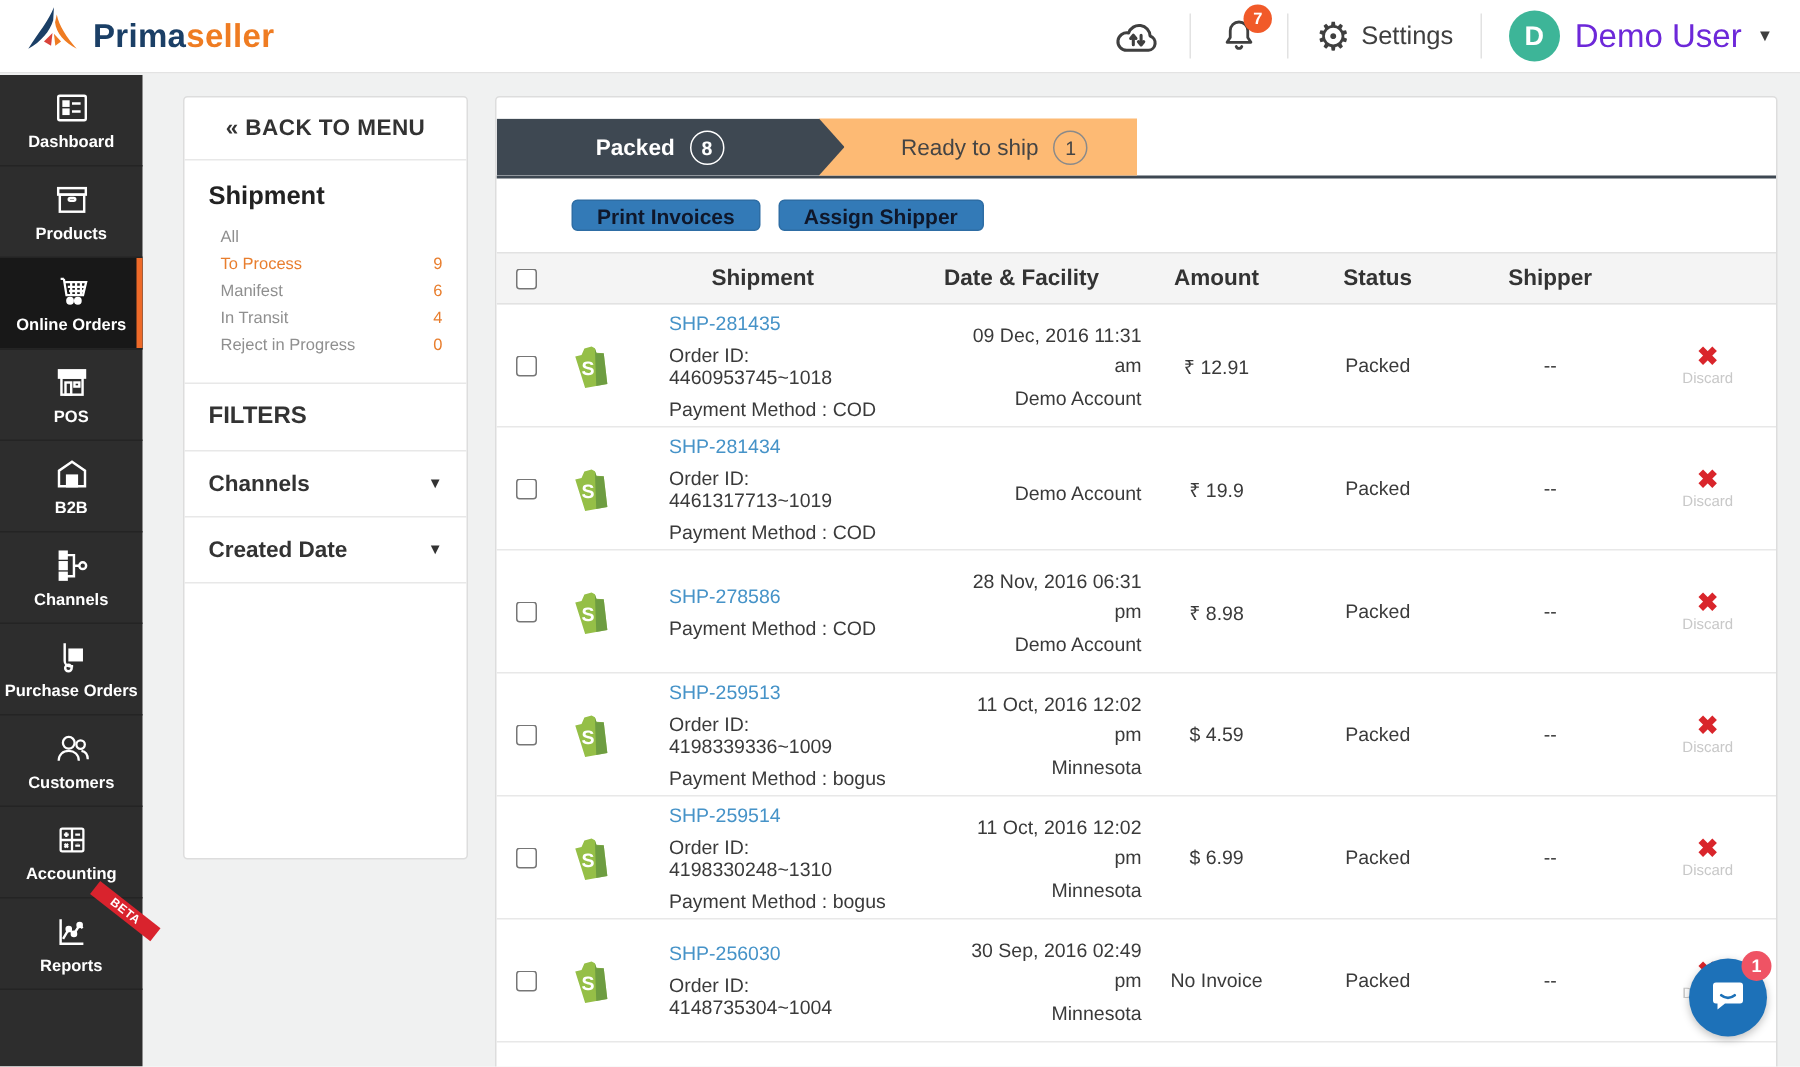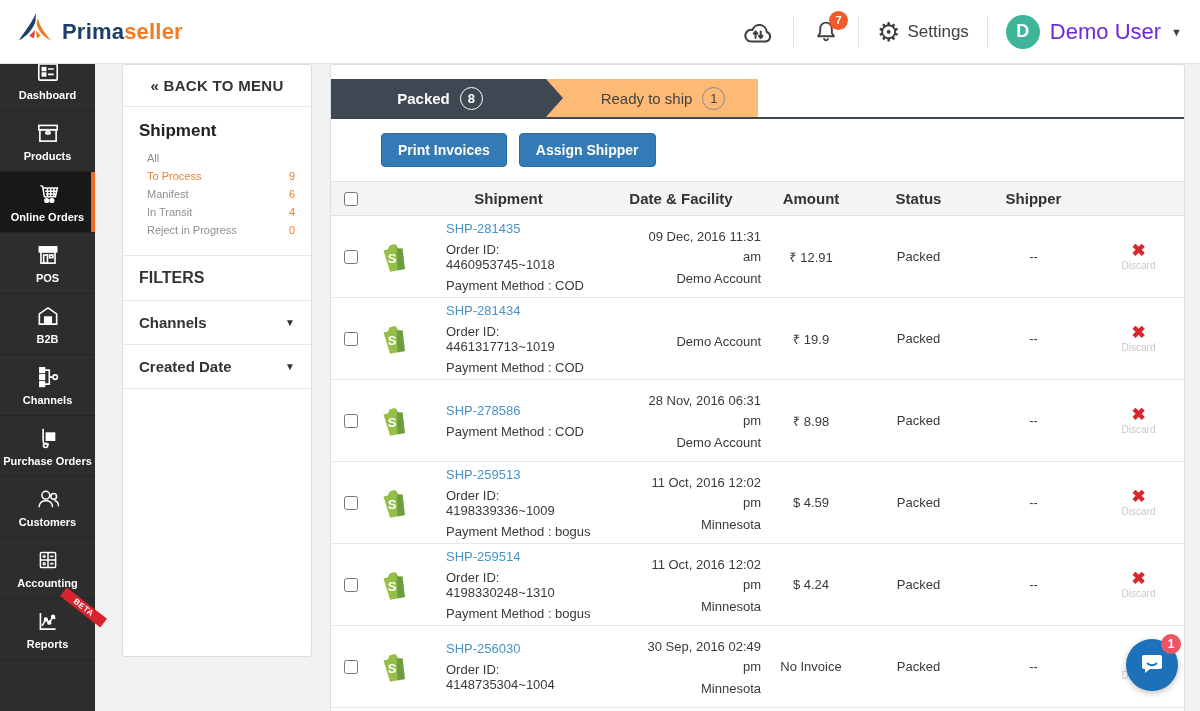--- a/index.html
+++ b/index.html
@@ -1,20 +1,20 @@
 <!DOCTYPE html>
 <html><head>
 <meta charset="utf-8">
 <style>
   * { margin:0; padding:0; box-sizing:border-box; }
   html,body { width:1200px; height:711px; overflow:hidden; background:#f0f1f1;
               font-family:"Liberation Sans", sans-serif; color:#3a3a3a; position:relative; }
 
   
-  .topbar { position:absolute; top:0; left:0; width:1200px; height:64px; background:#fff;
+  .topbar { position:absolute; top:0; left:0; width:1200px; height:49px; background:#fff;
             border-bottom:1px solid #e3e3e3; display:flex; align-items:center;
             justify-content:space-between; padding:0 18px 0 16px; z-index:30; }
   .brand { display:flex; align-items:center; gap:8px; }
   .brand-text { font-size:22px; font-weight:bold; letter-spacing:.2px; }
   .brand-text .p1 { color:#1b3f66; }
   .brand-text .p2 { color:#ef7c22; }
   .topbar-right { display:flex; align-items:center; gap:18px; }
   .tb-divider { width:1px; height:30px; background:#e2e2e2; }
   .icon-btn { position:relative; display:flex; align-items:center; justify-content:center;
               cursor:pointer; }
@@ -38,21 +38,21 @@
   .side-item.active { background:#181818; }
   .side-item.active::after { content:""; position:absolute; right:0; top:0; bottom:0;
                              width:4px; background:#ee6a29; }
   .side-label { font-size:11px; font-weight:bold; white-space:nowrap; }
   .side-icon svg { display:block; }
   .beta-ribbon { position:absolute; top:3px; right:-14px; background:#d9232d; color:#fff;
                  font-size:8px; font-weight:bold; padding:1px 14px; transform:rotate(38deg);
                  letter-spacing:.5px; }
 
   
-  .menu-card { position:absolute; left:122px; top:64px; width:190px; height:593px;
+  .menu-card { position:absolute; left:122px; top:64px; width:190px; height:509px;
                background:#fff; border:1px solid #ddd; border-radius:3px; z-index:10; }
   .back-row { padding:12px 10px; text-align:center; font-size:15px; font-weight:bold;
               color:#333; border-bottom:1px solid #e8e8e8; cursor:pointer; letter-spacing:.3px; }
   .menu-section { padding:14px 16px 16px; border-bottom:1px solid #e8e8e8; }
   .menu-title { font-size:17px; font-weight:bold; color:#222; margin-bottom:8px; }
   .menu-item { display:flex; justify-content:space-between; align-items:center;
                padding:3px 0 3px 8px; font-size:11px; color:#8f8f8f; cursor:pointer; }
   .menu-item.active .mi-label { color:#e87e2e; }
   .mi-count { color:#e87e2e; }
   .filters-row { padding:13px 16px; font-size:16px; font-weight:bold; color:#333;
@@ -75,22 +75,22 @@
                 position:relative; z-index:2; padding-right:14px; }
   .tab-ready { width:212px; background:#fdba74; color:#444; margin-left:-17px;
                padding-left:22px; position:relative; z-index:1; }
   .tab-count { width:23px; height:23px; border-radius:50%; display:flex; align-items:center;
                justify-content:center; font-size:13px; }
   .tab-packed .tab-count { border:1.5px solid #fff; color:#fff; }
   .tab-ready .tab-count { border:1.5px solid #8a8a8a; color:#444; }
 
   
   .actions { display:flex; gap:12px; margin:14px 0 14px 50px; }
-  .btn-primary { background:#337ab7; color:#ffffff; border:1px solid #2e6da4; border-radius:4px;
-                 height:34px; padding:0 16px; font-size:14px; font-weight:bold;
+  .btn-primary { background:#337ab7; color:#0f172a; border:1px solid #2e6da4; border-radius:4px;
+                 height:21px; padding:0 16px; font-size:14px; font-weight:bold;
                  font-family:"Liberation Sans", sans-serif; cursor:pointer; }
 
   
   .grid-row { display:grid; grid-template-columns:40px 45px 185px 160px 100px 115px 115px 95px;
               align-items:center; }
   .thead { background:#f4f4f4; border-top:1px solid #e2e2e2; border-bottom:1px solid #e2e2e2;
            height:35px; font-size:15px; font-weight:bold; color:#333; }
   .th { text-align:center; }
   .cb-cell { display:flex; justify-content:center; }
   .cb-cell input { width:14px; height:14px; cursor:pointer; }
@@ -471,21 +471,21 @@
           <path fill="#5e8e3e" d="M21.5 6.5l2.4 20.5-7.4 1.4L15.6 3.2l1.1 3.3z" opacity=".7"></path>
           <text x="11" y="21" font-size="13" font-weight="bold" fill="#fff" text-anchor="middle" font-family="Liberation Sans, sans-serif">S</text>
         </svg>
     </div>
     <div class="ship-cell">
       <a class="ship-link">SHP-259514</a>
       <span class="ship-sub">Order ID: 4198330248~1310</span>
       <span class="ship-sub">Payment Method : bogus</span>
     </div>
     <div class="date-cell"><span class="date-text">11 Oct, 2016 12:02 pm</span><div class="facility">Minnesota</div></div>
-    <div class="c-center">$ 4.24</div>
+    <div class="c-center">$ 6.99</div>
     <div class="c-center">Packed</div>
     <div class="c-center">--</div>
     <div class="discard-cell">
       <span class="x-glyph">✖</span>
       <span class="discard-label">Discard</span>
     </div>
   </div>
 
   <div class="grid-row trow">
     <div class="cb-cell">

